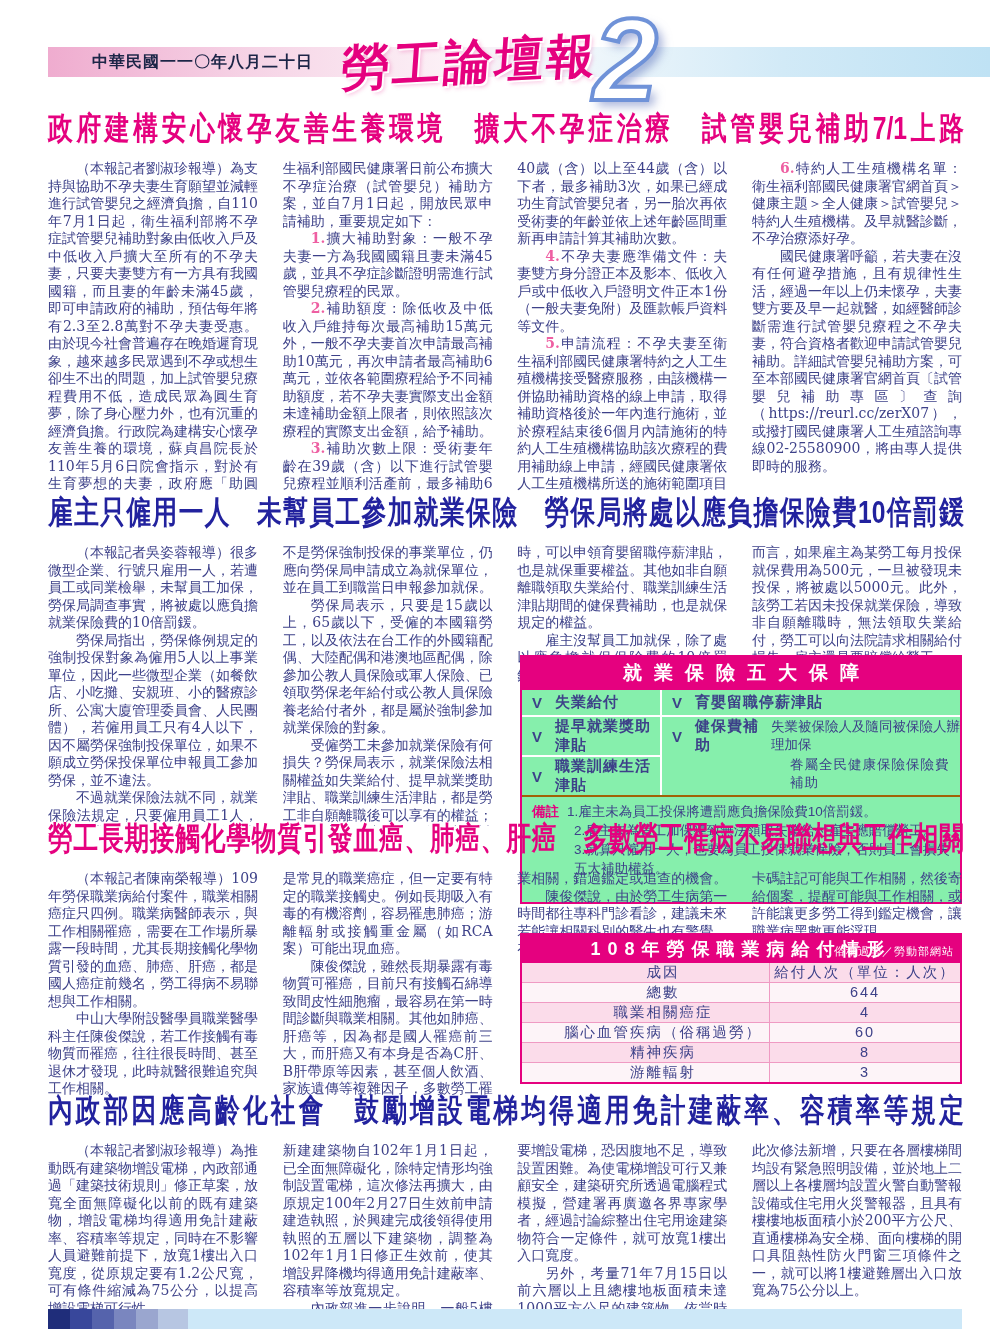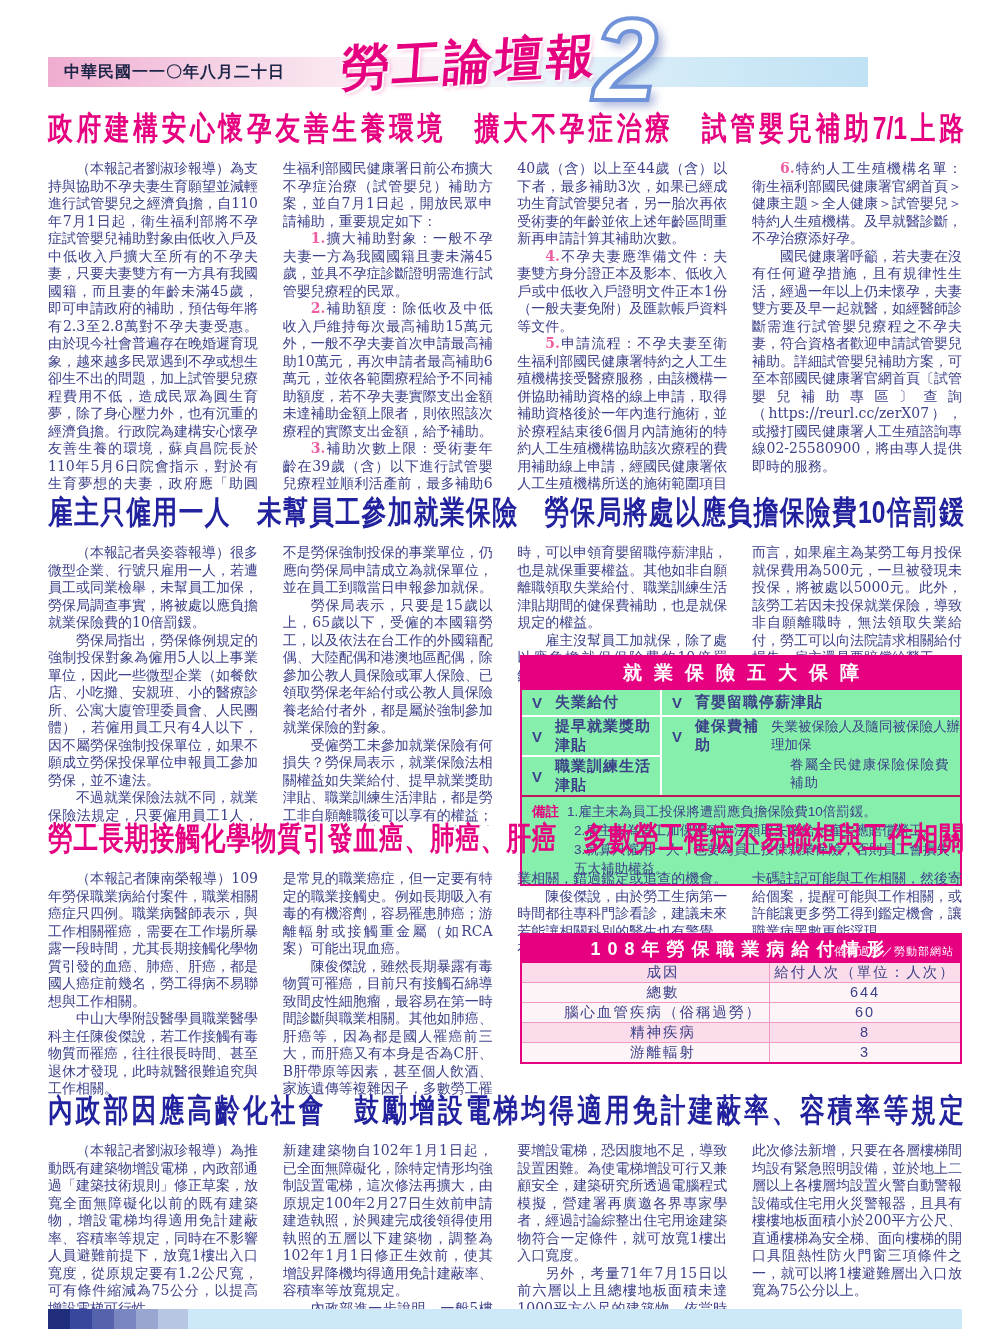--- a/index.html
+++ b/index.html
@@ -1,20 +1,20 @@
 <!DOCTYPE html>
 <html><head>
 <meta charset="utf-8">
 <style>
   html,body{margin:0;padding:0;background:#fff;}
   .page{position:relative;width:1000px;height:1339px;background:#ffffff;overflow:hidden;
         font-family:"DejaVu Serif","Liberation Serif",serif;}
   
-  .header-bar{position:absolute;left:48px;top:57px;width:820px;height:30px;
-    background:linear-gradient(90deg,#efaccf 0%,#f6d4e6 22%,#fcf0f6 42%,#eef6fb 58%,#d2eaf7 78%,#bfe2f4 100%);}
+  .header-bar{position:absolute;left:48px;top:47px;width:914px;height:30px;
+    background:linear-gradient(90deg,#efaccf 0%,#f6d4e6 22%,#fcf0f6 42%,#eef6fb 58%,#d2eaf7 78%,#bfe2f4 100%);padding-left:28px;}
   .issue-date{display:inline-block;padding-left:16px;line-height:30px;font-size:16px;
     color:#1c2547;letter-spacing:1px;font-weight:bold;}
   .masthead{position:absolute;left:0;top:0;width:100%;height:115px;display:flex;
     justify-content:center;align-items:flex-start;pointer-events:none;}
   .mast-title{margin-top:30px;font-size:48px;font-weight:bold;color:#e5017f;
     transform:skewX(-7deg) rotate(-3deg);letter-spacing:3px;
     text-shadow:2px 2px 0 #fff,3px 3px 4px rgba(230,1,127,.25);}
   .page-num{margin-left:-4px;margin-top:2px;font-family:"Liberation Sans",sans-serif;
     font-size:116px;line-height:1;font-style:italic;font-weight:bold;color:#fff;
     -webkit-text-stroke:4px #6f92d8;text-shadow:6px 6px 10px rgba(100,120,190,.55);}
@@ -39,21 +39,21 @@
   .bt-grid{display:flex;}
   .bt-leftcol{width:31.5%;border-right:2px solid #fff;}
   .bt-rightcol{flex:1;}
   .bt-row{min-height:25px;display:flex;align-items:center;border-top:2px solid #fff;
     font-size:15px;font-weight:bold;letter-spacing:1px;}
   .bt-row.first{border-top:none;}
   .bt-check{margin:0 12px 0 10px;font-weight:bold;}
   .bt-desc{font-size:13.5px;font-weight:normal;margin-left:10px;letter-spacing:0;}
   .bt-desc2{display:block;font-size:13.5px;font-weight:normal;letter-spacing:1px;
     padding:1px 0 3px 128px;}
-  .bt-notes{border-top:2px solid #be185d;padding:5px 8px 6px 10px;font-size:13.5px;line-height:19px;}
+  .bt-notes{border-top:2px solid #a16207;padding:5px 8px 24px 10px;font-size:13.5px;line-height:19px;}
   .bt-note-row{display:flex;}
   .bt-note-label{color:#e5017f;font-weight:bold;margin-right:8px;white-space:nowrap;}
   .bt-note-spacer{width:42px;flex:none;}
   
   .disease-table{border:2px solid #e5017f;background:#a16207;
     font-family:"Liberation Sans",sans-serif;color:#3d4189;}
   .dt-title-bar{position:relative;background:#e5017f;color:#fff;height:28px;
     display:flex;align-items:center;justify-content:center;}
   .dt-title{font-weight:bold;font-size:18px;letter-spacing:7px;}
   .dt-source{position:absolute;right:6px;top:9px;font-size:11px;letter-spacing:1px;}
@@ -205,20 +205,24 @@
       </div>
       <div id="dt-body">
           <div class="dt-row dt-pink first">
             <div class="dt-c1">成因</div>
             <div class="dt-c2">給付人次（單位：人次）</div>
           </div>
           <div class="dt-row dt-light">
             <div class="dt-c1">總數</div>
             <div class="dt-c2">644</div>
           </div>
+          <div class="dt-row dt-pink">
+            <div class="dt-c1">職業相關癌症</div>
+            <div class="dt-c2">4</div>
+          </div>
           <div class="dt-row dt-light">
             <div class="dt-c1">腦心血管疾病（俗稱過勞）</div>
             <div class="dt-c2">60</div>
           </div>
           <div class="dt-row dt-pink">
             <div class="dt-c1">精神疾病</div>
             <div class="dt-c2">8</div>
           </div>
           <div class="dt-row dt-light">
             <div class="dt-c1">游離輻射</div>

